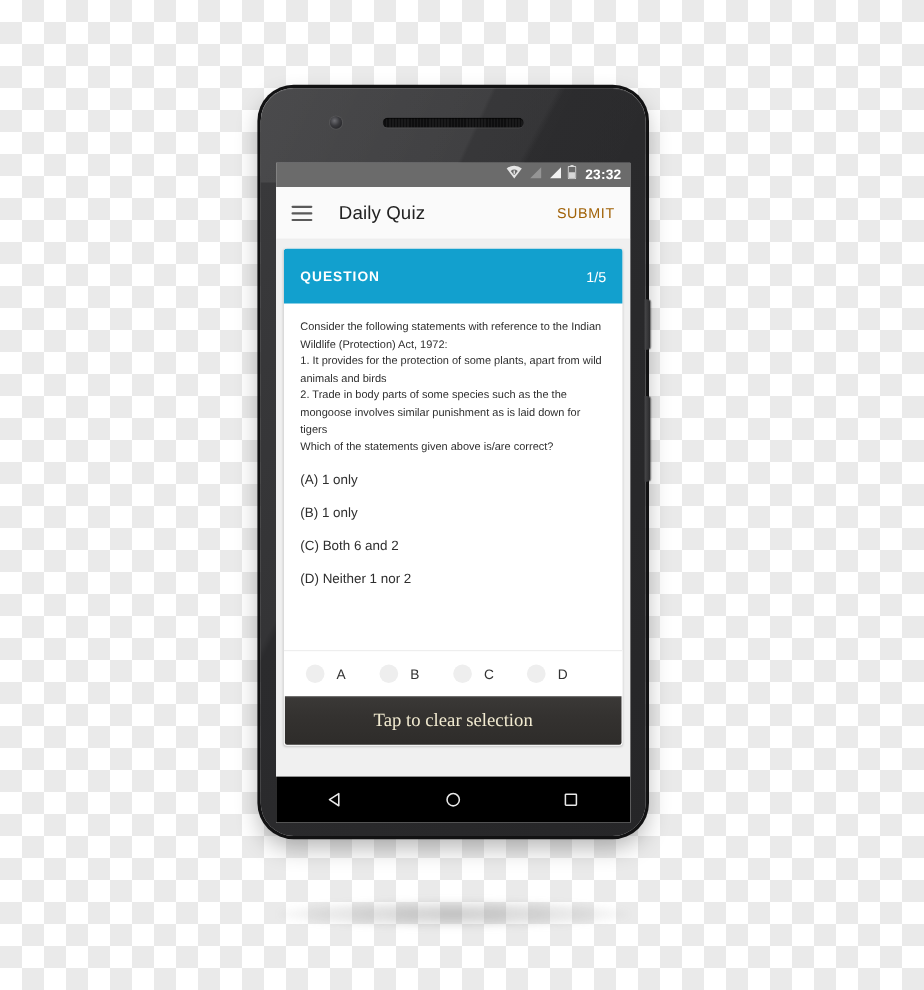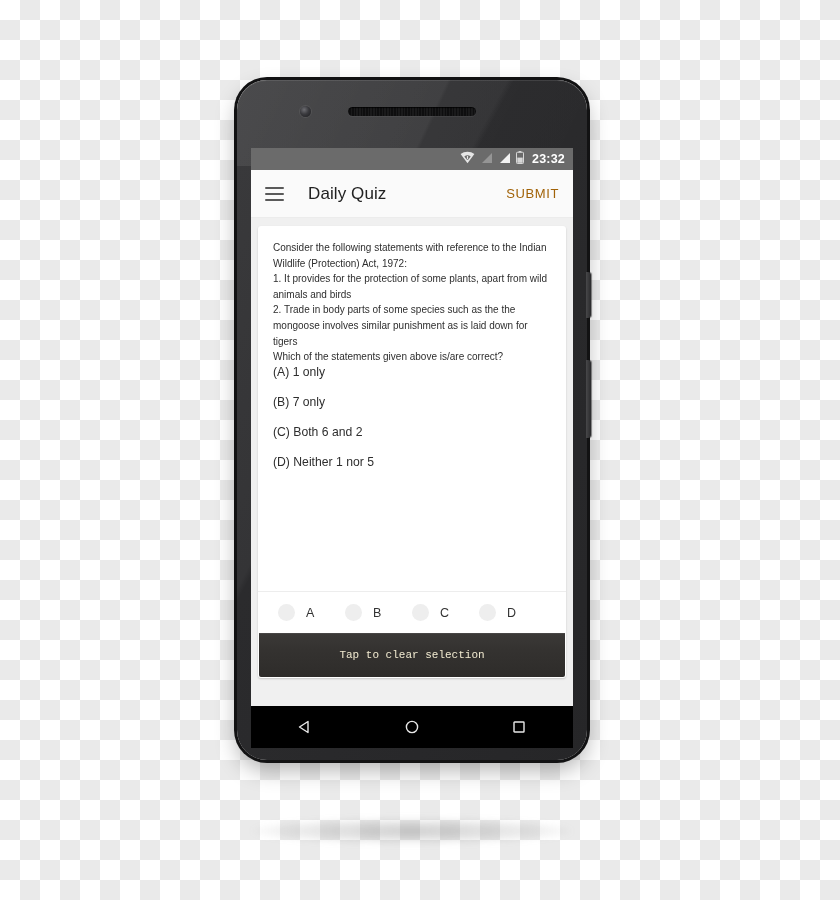--- a/index.html
+++ b/index.html
@@ -150,21 +150,21 @@
 
   
   #question-body {
     flex:1; padding:14px 15px 10px 15px;
     overflow:hidden;
   }
   #question-text {
     font-size:10px; line-height:15.6px; color:#2e2e2e;
     white-space:pre-line;
   }
-  #options-list { }
+  #options-list { margin-top:14px; }
   .option-item {
     font-size:12.2px; line-height:15px; color:#2e2e2e;
     margin-bottom:15px;
   }
 
   
   #radio-row {
     flex:none; height:42px; border-top:1px solid #ededed;
     display:flex; align-items:center; background:#ffffff;
     padding:0 20px;
@@ -174,22 +174,22 @@
     width:17px; height:17px; border-radius:50%;
     background:#eeeeee; flex:none;
   }
   .radio-label { font-size:12.5px; color:#333333; margin-left:11px; }
 
   
   #clear-btn {
     flex:none; height:44px; margin:0 1px 1px 1px;
     background:linear-gradient(180deg,#3b3937 0%,#343230 40%,#2e2c2a 100%);
     display:flex; align-items:center; justify-content:center;
-    color:#f1ead0; font-size:11px; cursor:pointer;
-    border:none; font-family:Liberation Mono, monospace;
+    color:#f1ead0; font-size:17px; cursor:pointer;
+    border:none; font-family:Liberation Serif, serif;
     border-radius:0 0 2px 2px;
     box-shadow:inset 0 1px 0 rgba(255,255,255,.07);
   }
 
   
   #nav-bar {
     flex:none; height:42px; background:#000000;
     display:flex; align-items:center; justify-content:space-around;
   }
   .nav-btn { width:40px; height:42px; display:flex; align-items:center; justify-content:center; cursor:pointer; }
@@ -249,31 +249,35 @@
             <span></span>
         </div>
         <div id="app-title">Daily Quiz</div>
         <button id="submit-btn">SUBMIT</button>
       </div>
 
       <div id="content">
 
         <div id="quiz-card">
 
+          <div id="question-header">
+            <span class="label">QUESTION</span>
+            <span class="counter">1/5</span>
+          </div>
 
           <div id="question-body">
             <div id="question-text">Consider the following statements with reference to the Indian Wildlife (Protection) Act, 1972:
 1. It provides for the protection of some plants, apart from wild animals and birds
 2. Trade in body parts of some species such as the the mongoose involves similar punishment as is laid down for tigers
 Which of the statements given above is/are correct?</div>
             <div id="options-list">
               <div class="option-item">(A) 1 only</div>
-              <div class="option-item">(B) 7 only</div>
+              <div class="option-item">(B) 1 only</div>
               <div class="option-item">(C) Both 6 and 2</div>
-              <div class="option-item">(D) Neither 1 nor 5</div>
+              <div class="option-item">(D) Neither 1 nor 2</div>
             </div>
           </div>
 
           <div id="radio-row">
             <div class="radio-item">
               <span class="radio-circle"></span>
               <span class="radio-label">A</span>
             </div>
             <div class="radio-item">
               <span class="radio-circle"></span>

